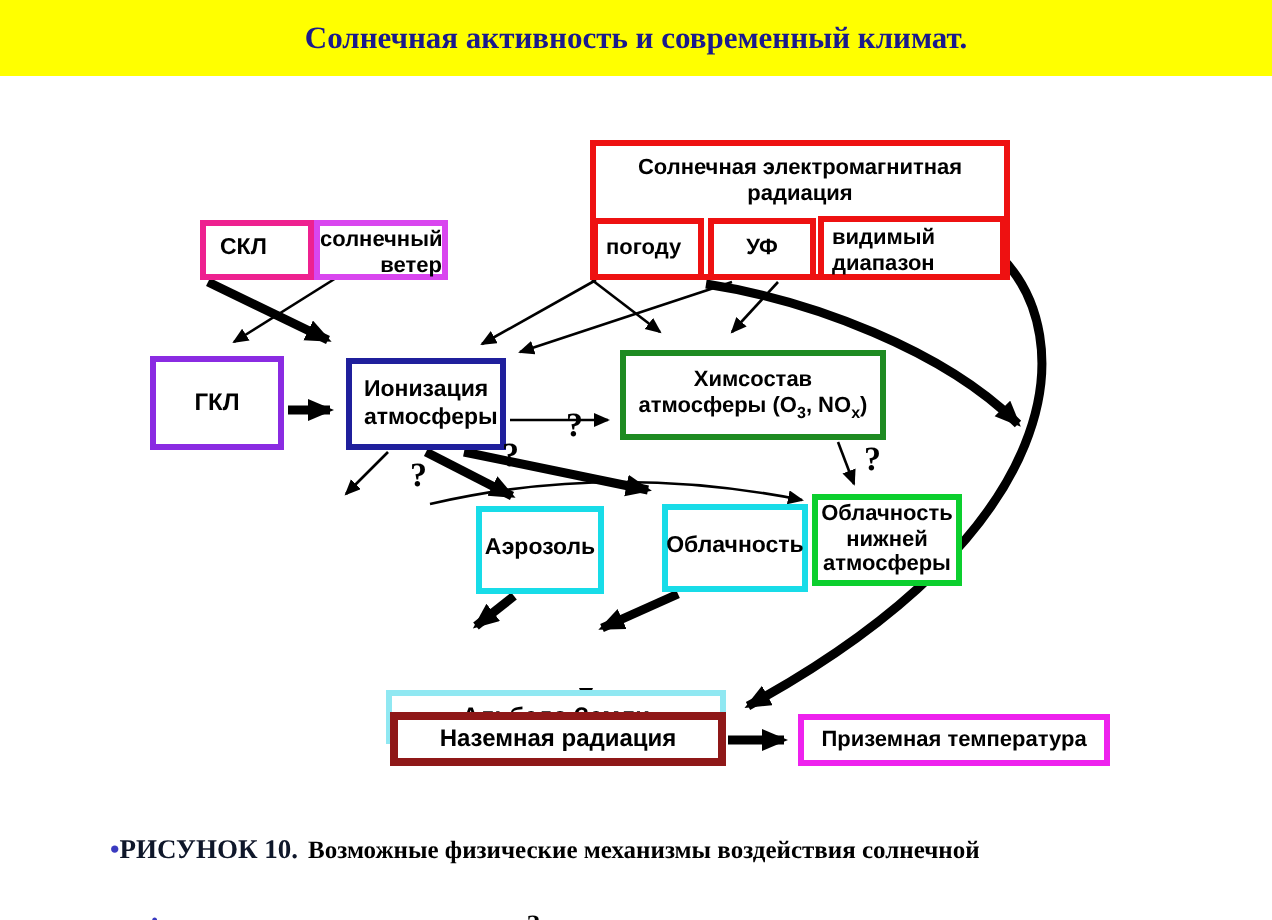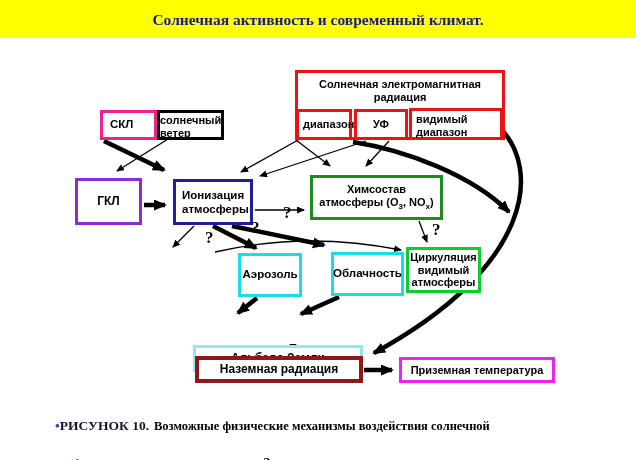--- a/index.html
+++ b/index.html
@@ -17,21 +17,21 @@
   svg.arrows path.thin{stroke-width:1.3px;}
   svg.arrows path.med{stroke-width:2px;}
   svg.arrows marker path{fill:#000;stroke:none;}
   
   .node{position:absolute;background:#fff;z-index:2;box-sizing:border-box;
         font-weight:bold;color:#000;font-size:11px;line-height:1.18;}
   .center{display:flex;align-items:center;justify-content:center;text-align:center;}
   .vcenter{display:flex;align-items:center;}
   .corp{left:98px;top:65px;width:125px;height:75px;border:3px solid #ee2190;text-align:center;padding-top:3px;}
   .skl{left:100px;top:110px;width:57px;height:30px;border:3px solid #ee2190;padding-left:7px;font-size:11.5px;}
-  .wind{left:157px;top:110px;width:67px;height:30px;border:3px solid #000000;text-align:left;padding-top:1px;}
+  .wind{left:157px;top:110px;width:67px;height:30px;border:3px solid #d946ef;text-align:right;padding-top:1px;}
   .em{left:295px;top:70px;width:210px;height:70px;border:3px solid #ee1111;text-align:center;padding-top:5px;}
   .xray{left:296px;top:109px;width:56px;height:31px;border:3px solid #ee1111;padding-left:4px;}
   .uv{left:354px;top:109px;width:54px;height:31px;border:3px solid #ee1111;}
   .vis{left:409px;top:108px;width:94px;height:32px;border:3px solid #ee1111;text-align:left;padding:2px 0 0 4px;}
   .gkl{left:75px;top:178px;width:67px;height:47px;border:3px solid #8a2be2;font-size:12px;}
   .ion{left:173px;top:179px;width:80px;height:46px;border:3.5px solid #1f1f9c;padding-left:6px;font-size:11.5px;line-height:1.25;}
   .chem{left:310px;top:175px;width:133px;height:45px;border:3px solid #1e8b22;flex-direction:column;}
   .chem .sub{font-size:8px;vertical-align:-3px;}
   .gec{left:115px;top:252px;width:99px;height:47px;border:3.5px solid #2233cc;}
   .aero{left:238px;top:253px;width:64px;height:44px;border:3px solid #18dce8;font-size:11.5px;}
@@ -96,35 +96,35 @@
     <path class="thick" d="M500,128 C540,168 535,265 374,353" marker-end="url(#mBig)"></path>
     <path class="thick" d="M339,297 L301,314" marker-end="url(#mBig)"></path>
     <path class="thick" d="M257,298 L238,313" marker-end="url(#mBig)"></path>
     <path class="thick" d="M364,370 L392,370" marker-end="url(#mBig)"></path>
   </svg>
 
   <div class="node skl vcenter">СКЛ</div>
   <div class="node wind">солнечный ветер</div>
 
   <div class="node em">Солнечная электромагнитная радиация</div>
-  <div class="node xray vcenter">диапазон</div>
+  <div class="node xray vcenter">погоду</div>
   <div class="node uv center">УФ</div>
   <div class="node gkl center">ГКЛ</div>
 
   <div class="node vis">видимый диапазон</div>
   <div class="node ion vcenter">Ионизация атмосферы</div>
 
   <div class="node chem center">
     <span>Химсостав</span>
     <span><span>атмосферы (O</span><span class="sub">3</span><span>, NO</span><span class="sub">x</span><span>)</span></span>
   </div>
 
   <div class="node aero center">Аэрозоль</div>
   <div class="node cloud center">Облачность</div>
-  <div class="node circ center">Циркуляция видимый атмосферы</div>
+  <div class="node circ center">Облачность нижней атмосферы</div>
 
   <div class="node albedo center">Альбедо Земли</div>
   <div class="node ground center">Наземная радиация</div>
   <div class="node temp center">Приземная температура</div>
 
   <div class="qmark q1">?</div>
   <div class="qmark q2">?</div>
   <div class="qmark q3">?</div>
   <div class="qmark q4">?</div>
 

